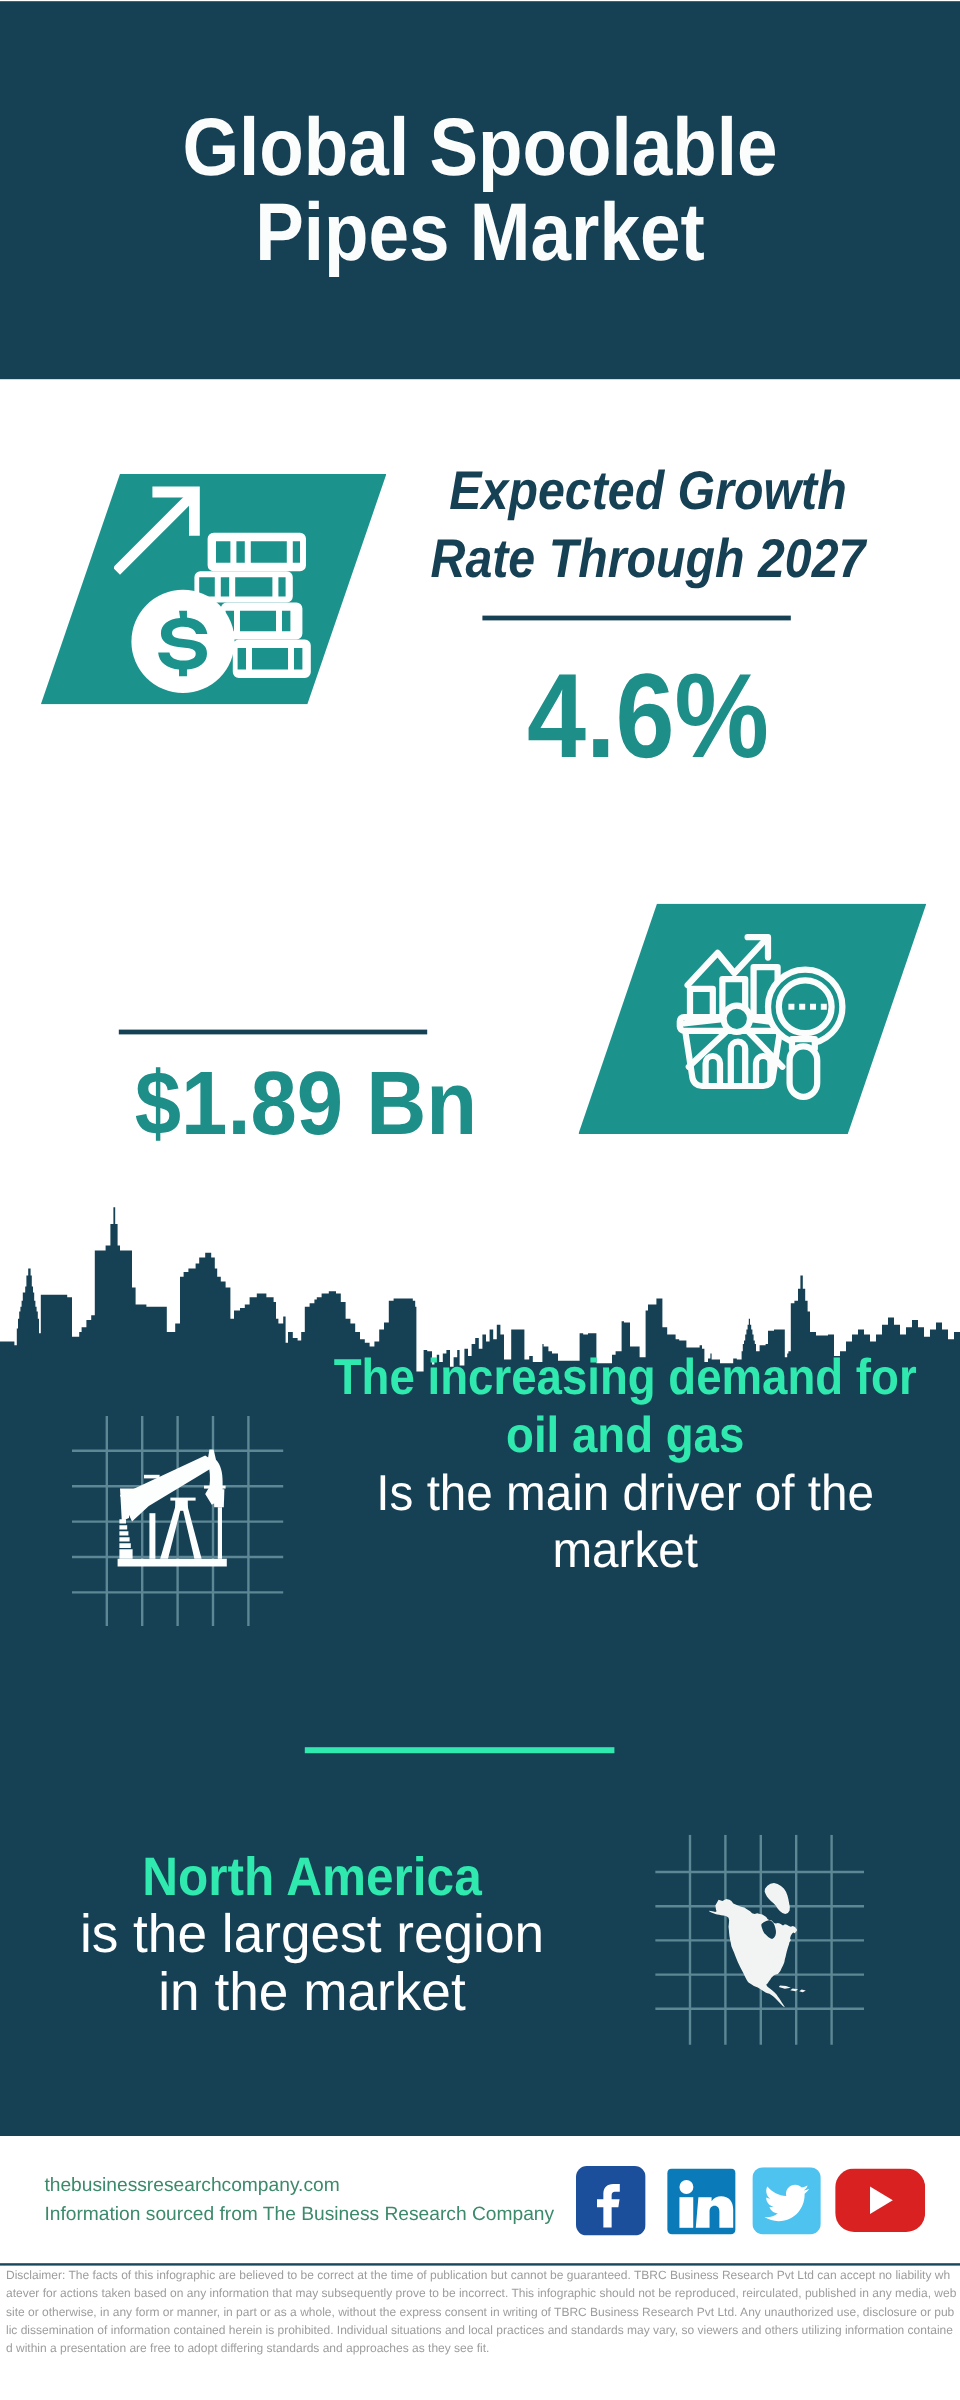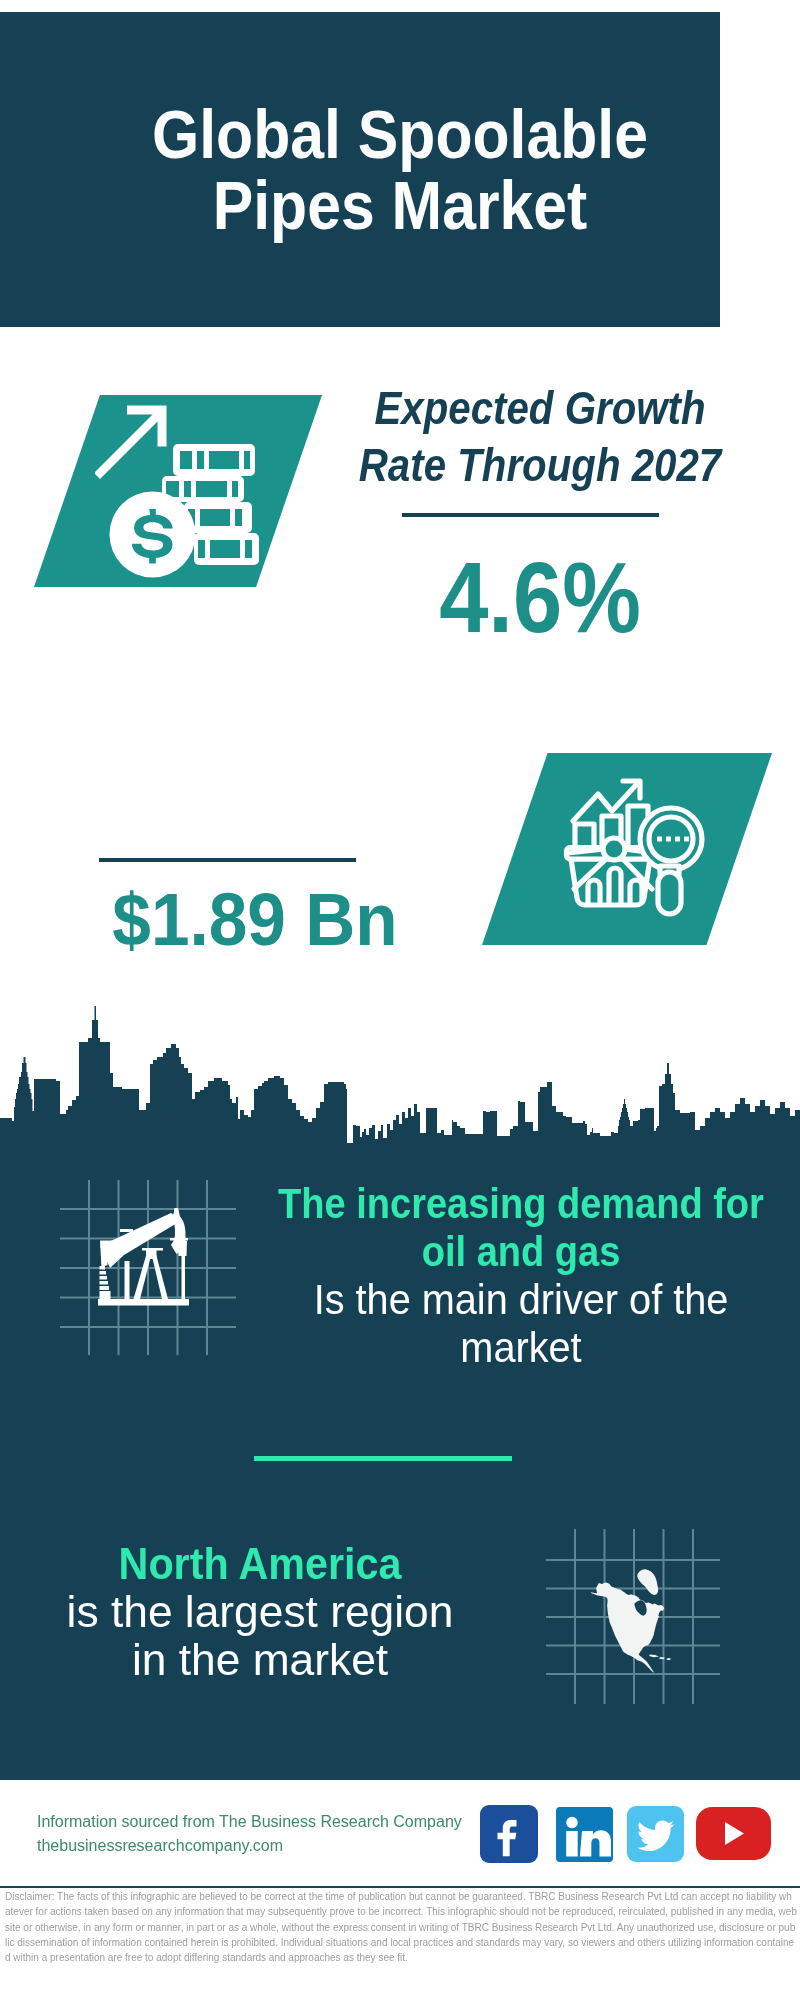--- a/index.html
+++ b/index.html
@@ -3,21 +3,21 @@
 <meta charset="utf-8">
 <style>
   html,body{margin:0;padding:0;}
   body{width:800px;height:2000px;background:#ffffff;
        font-family:"Liberation Sans",sans-serif;overflow:hidden;
        -webkit-font-smoothing:antialiased;}
   .page{position:relative;width:800px;height:2000px;background:#fff;overflow:hidden;}
   .abs{position:absolute;}
 
   
-  .header{position:absolute;left:0;top:12px;width:720px;height:315px;background:#164155;}
+  .header{position:absolute;left:0;top:1px;width:800px;height:315px;background:#164155;}
   .title{position:absolute;left:0;top:87px;width:800px;text-align:center;color:#fbfcfc;
          font-size:68px;font-weight:bold;line-height:71px;transform:scaleX(.893);}
 
   
   .stat-head{font-size:45.5px;font-weight:bold;color:#164155;line-height:57px;text-align:center;
              transform:scaleX(.885);}
   .stat-rule{position:absolute;height:4px;background:#164155;}
   .stat-val{font-weight:bold;color:#1d8e88;text-align:center;}
 
   
@@ -168,21 +168,21 @@
       <path d="M39.5 86 h5.5 v3.5 h-5.5 z M39.5 91 h6.5 v3.5 h-6.5 z
                M39.5 96 h7.5 v3.5 h-7.5 z M39.5 101 h8.5 v3.5 h-8.5 z
                M39.5 106 h9.5 v4 h-9.5 z M39.5 111 h11 v8 h-11 z"></path>
 
       <path d="M60 49 h13 v3 h-13 z"></path>
       <path d="M82 68 h21 v2.5 h-21 z"></path>
       <path d="M110 58 h18 v2.5 h-18 z"></path>
     </g>
   </svg>
 
-  <div class="abs body-txt" style="left:251px;top:1180px;width:540px;">
+  <div class="abs body-txt" style="left:251px;top:1124px;width:540px;">
     <div class="mint hl">
       <span>The increasing demand for</span><br>
       <span>oil and gas</span>
     </div>
     <div class="sub">
       <span>Is the main driver of the</span><br>
       <span>market</span>
     </div>
   </div>
 
@@ -203,22 +203,22 @@
     </g>
     <g transform="translate(42,39)" fill="#f2f4f3">
       <path fill-rule="evenodd" d="M8.1 19.9 L10.8 15.1 L14.0 16.1 L17.2 14.5 L19.9 15.1 L21.5 16.1 L23.1 18.3 L26.9 19.9 L29.6 21.0 L32.3 21.5 L34.4 23.1 L37.1 24.7 L38.7 26.3 L40.9 26.9 L43.0 26.3 L45.2 26.9 L47.3 27.4 L48.9 28.5 L50.5 29.6 L51.6 31.2 L53.2 32.3 L54.8 32.3 L55.9 33.3 L57.0 34.4 L58.6 34.9 L60.2 34.4 L61.8 34.9 L62.9 35.5 L64.5 36.6 L66.1 35.5 L67.7 36.0 L69.4 37.1 L71.0 37.6 L72.6 37.1 L74.2 37.6 L75.3 38.7 L76.3 40.3 L75.3 41.9 L74.2 43.0 L73.1 42.5 L72.0 43.5 L71.0 45.2 L70.4 47.3 L71.0 48.9 L69.9 50.5 L69.4 52.7 L68.8 54.3 L68.3 55.9 L67.7 58.1 L67.2 60.2 L66.7 62.4 L66.1 64.5 L65.6 67.2 L64.5 69.9 L63.4 72.0 L62.4 74.2 L61.3 75.8 L60.2 76.9 L58.6 77.4 L57.0 78.0 L55.9 79.0 L54.8 80.1 L53.8 81.7 L52.7 83.3 L51.6 84.9 L50.5 86.0 L51.6 87.6 L53.8 89.2 L55.9 90.9 L57.5 92.5 L59.1 94.1 L60.2 95.7 L61.3 97.3 L62.4 98.9 L63.4 100.5 L64.5 102.2 L65.6 103.8 L66.1 104.8 L64.5 103.8 L62.9 102.2 L61.3 100.5 L59.7 98.9 L58.1 97.3 L56.5 95.7 L54.8 94.6 L53.2 93.5 L51.6 93.0 L50.0 92.5 L48.4 91.4 L46.8 90.3 L45.2 89.2 L43.5 88.2 L41.9 87.6 L40.3 87.1 L38.7 86.0 L37.1 84.9 L35.5 83.9 L34.4 82.3 L33.3 80.1 L32.3 78.0 L31.2 75.8 L30.1 73.7 L29.0 71.5 L28.0 69.4 L26.9 67.2 L25.8 64.5 L24.7 61.8 L23.7 59.1 L22.6 56.5 L21.5 53.8 L21.0 51.1 L20.4 48.4 L19.9 45.7 L19.6 43.0 L19.4 40.3 L19.1 37.6 L19.4 34.9 L19.6 32.3 L19.1 30.1 L17.7 29.0 L16.1 28.5 L14.5 28.2 L12.9 28.0 L11.3 27.7 L9.7 27.4 L8.1 26.9 L6.5 26.3 L4.8 25.8 L3.2 24.9 L2.7 24.2 L4.3 24.5 L6.5 24.9 L8.1 25.3 L9.1 24.7 L8.6 23.1 L8.4 21.5 L8.1 19.9 Z M46.2 35.5 L48.4 33.9 L50.5 32.8 L52.7 32.3 L54.8 32.8 L56.5 34.4 L57.5 36.6 L58.1 38.7 L58.6 40.9 L58.6 43.0 L58.1 45.2 L57.0 46.8 L55.4 47.8 L53.8 47.3 L52.2 46.2 L50.5 44.6 L48.9 43.0 L47.8 40.9 L47.0 38.7 L46.2 37.1 L46.2 35.5 Z"></path>
       <path d="M49.5 6.0 L51.5 3.5 L54.0 1.8 L57.0 1.2 L60.0 2.0 L62.8 3.6 L65.2 5.8 L67.0 8.5 L68.2 11.5 L69.0 14.8 L69.6 18.0 L70.2 21.2 L70.0 24.0 L68.6 26.2 L66.4 27.0 L64.0 26.2 L61.8 24.6 L60.0 22.4 L58.4 20.0 L56.6 18.0 L54.6 16.4 L52.8 14.6 L51.2 12.6 L50.0 10.4 L49.2 8.2 Z"></path>
       <path d="M62 86.5 l5 0.6 l4 1.4 l-5 0.8 l-5 -1.4 z
                M72.5 89 l4.5 0.7 l-2 1.6 l-4.5 -0.8 z M80 90 l3.5 0.8 l-2.5 1.4 l-3 -0.9 z"></path>
     </g>
   </svg>
 
   <div class="srcline" style="left:37px;top:1810px;width:520px;font-size:16px;line-height:24px;transform:none;">
+    <div>thebusinessresearchcompany.com</div>
     <div>Information sourced from The Business Research Company</div>
-    <div>thebusinessresearchcompany.com</div>
   </div>
 
   <svg class="social" width="58" height="58" viewBox="0 0 58 58" style="left:480px;top:1805px;">
     <rect x="0" y="0" width="58" height="58" rx="9" fill="#1b4f9c"></rect>
     <path d="M36.5 21.5 h-4.2 c-1.7 0 -2.6 1.1 -2.6 2.9 v3.3 h6.6 l-1 6.6 h-5.6 v17 h-6.9 v-17 h-5.3 v-6.6
              h5.3 v-4.5 c0 -5 2.9 -8.2 8.3 -8.2 h5.4 z" fill="#ffffff"></path>
   </svg>
 
   <svg class="social" width="57" height="55" viewBox="0 0 57 55" style="left:556px;top:1807px;">
     <rect x="0" y="0" width="57" height="55" rx="4" fill="#0a7bb8"></rect>

